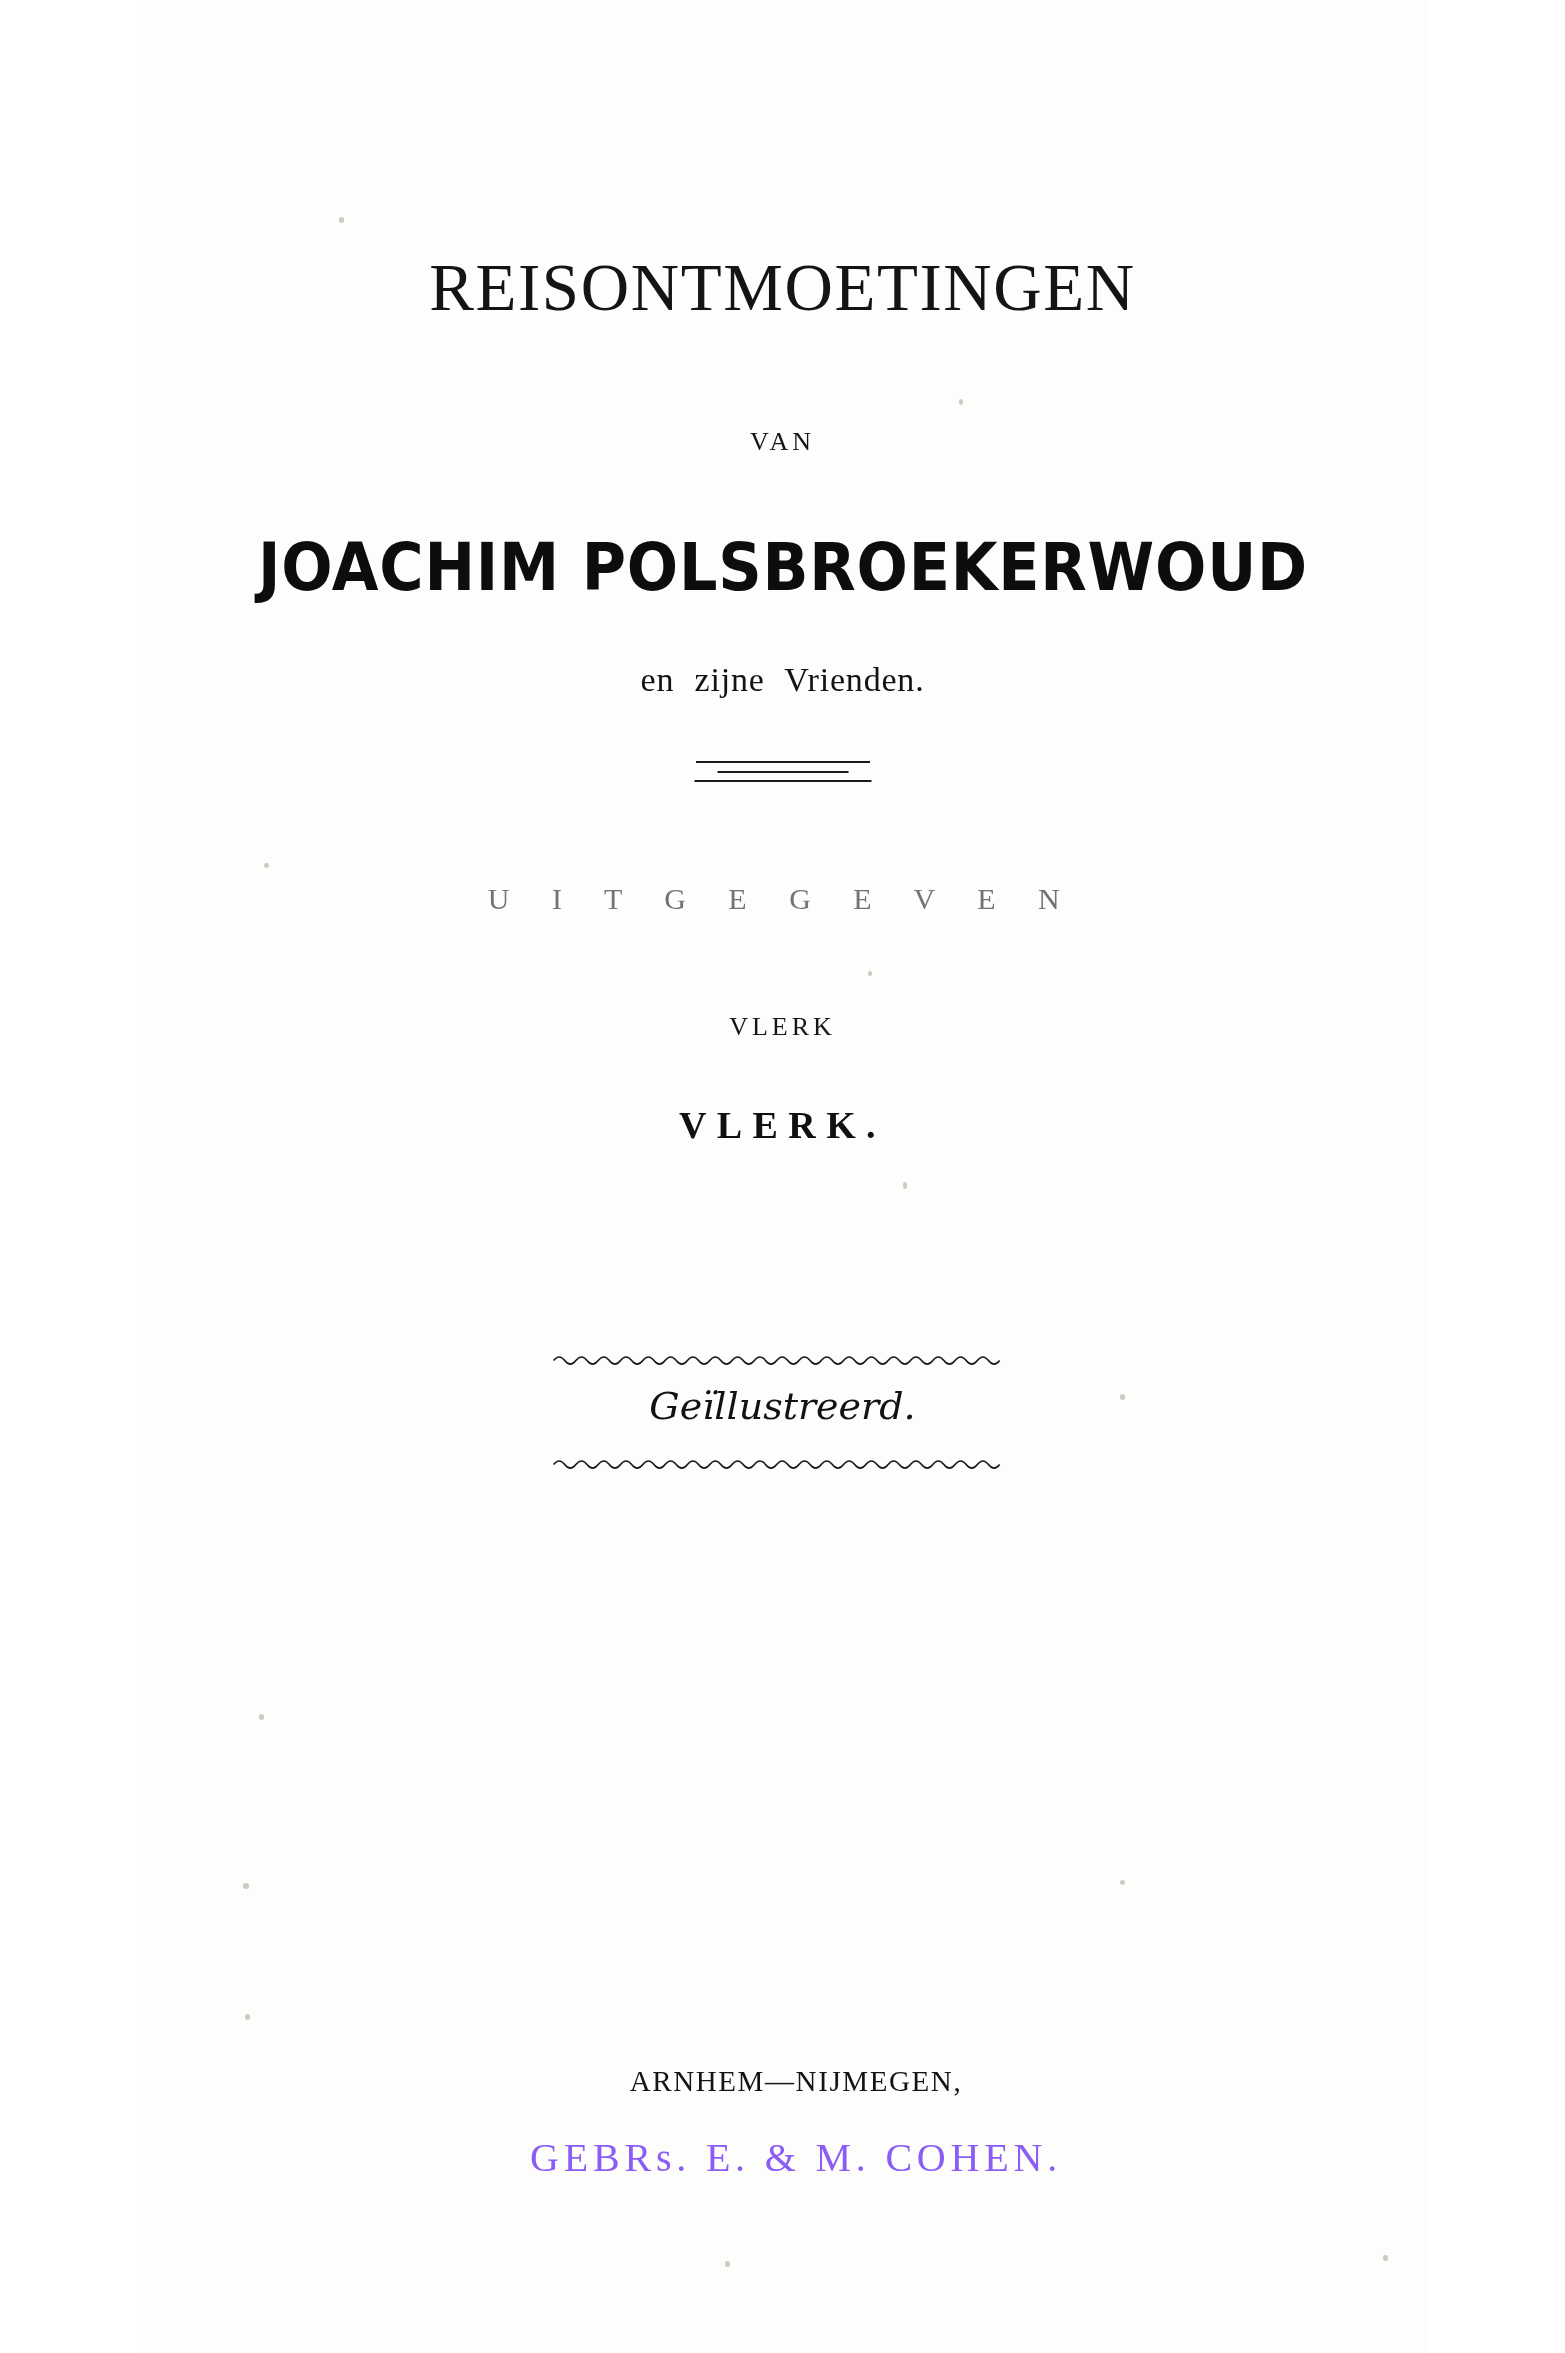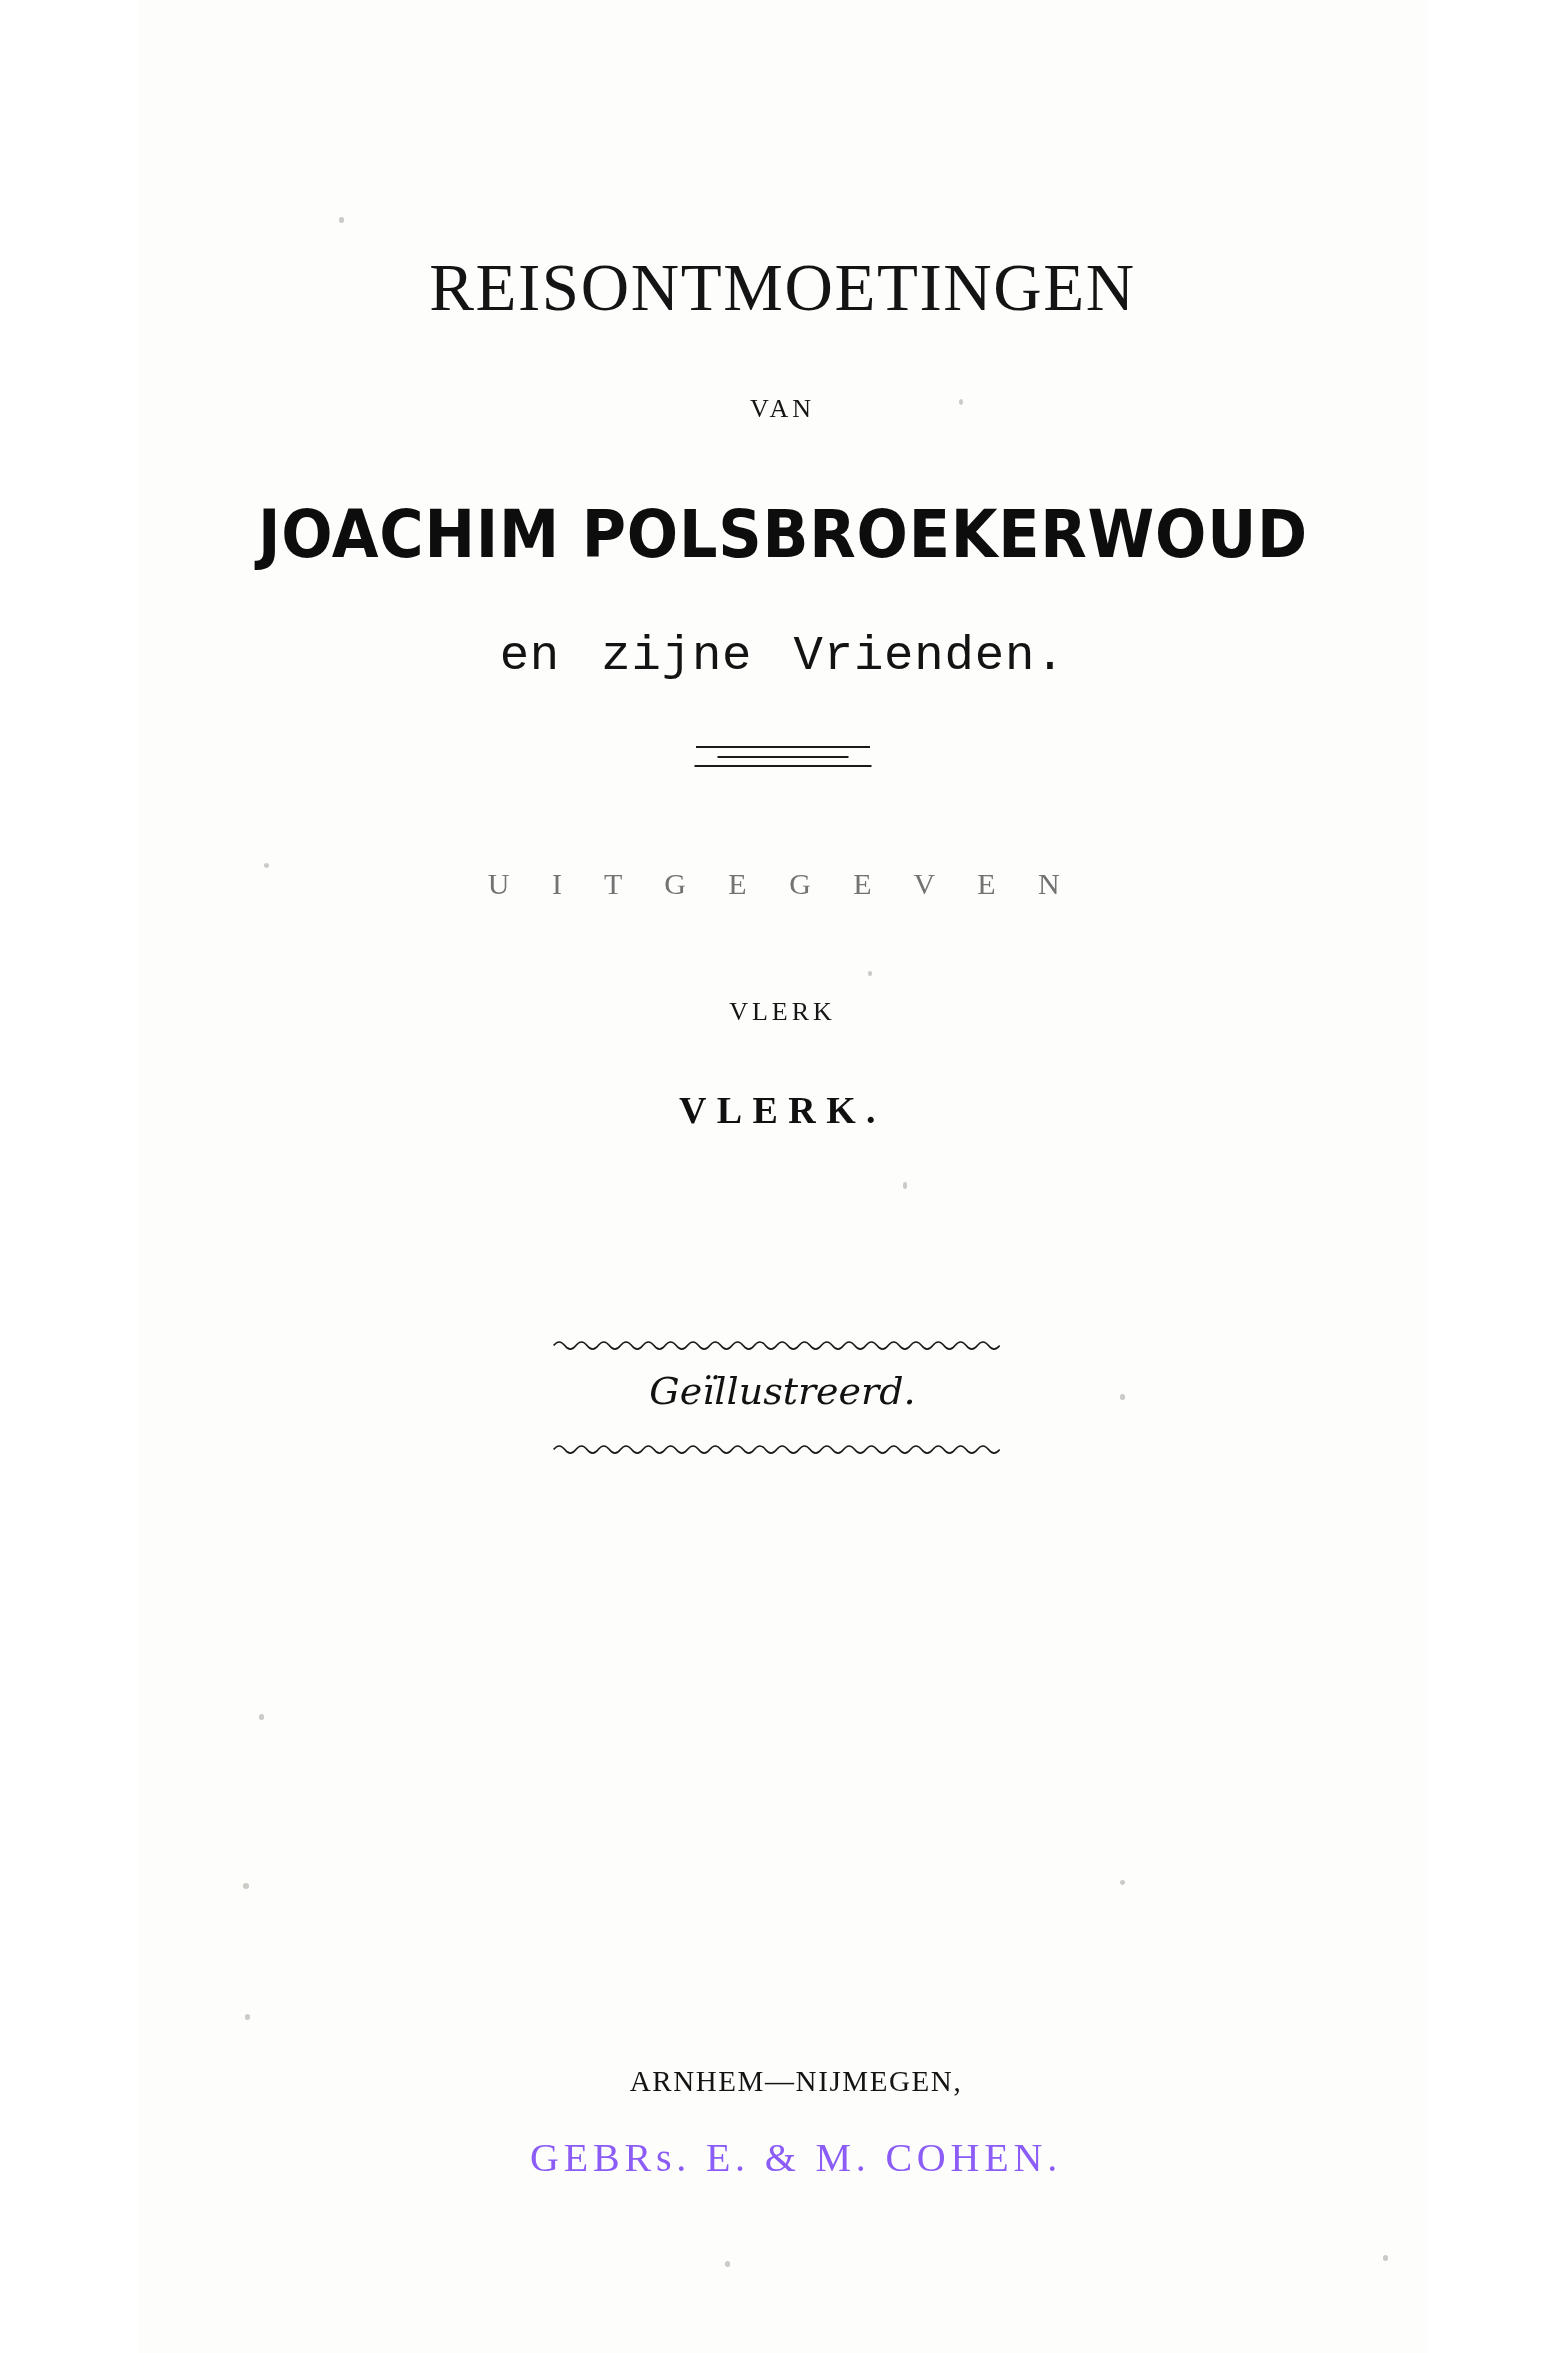--- a/index.html
+++ b/index.html
@@ -35,41 +35,40 @@
   }
   .line-title {
     margin-top: 254px;
     font-size: 67px;
     letter-spacing: 1.6px;
     font-weight: 400;
     line-height: 1;
     color: #141414;
   }
   .line-van {
-    margin-top: 73px;
+    margin-top: 106px;
     font-size: 26px;
     letter-spacing: 4px;
     color: #161616;
   }
   .line-name {
     margin-top: 73px;
     font-family: "DejaVu Sans", sans-serif;
     font-weight: 700;
     font-size: 65px;
     letter-spacing: 0.8px;
     transform: scaleX(0.93);
     color: #0d0d0d;
   }
   .line-sub {
     margin-top: 56px;
-    font-size: 49px;
+    font-size: 34px;
     letter-spacing: 0.8px;
     color: #131313;
     word-spacing: 11px;
-    font-family: Liberation Mono, monospace;
   }
   .rule-group {
     margin-top: 62px;
     height: 27px;
     position: relative;
   }
   .rule-group .r {
     position: absolute;
     left: 50%;
     background: #1a1a1a;

